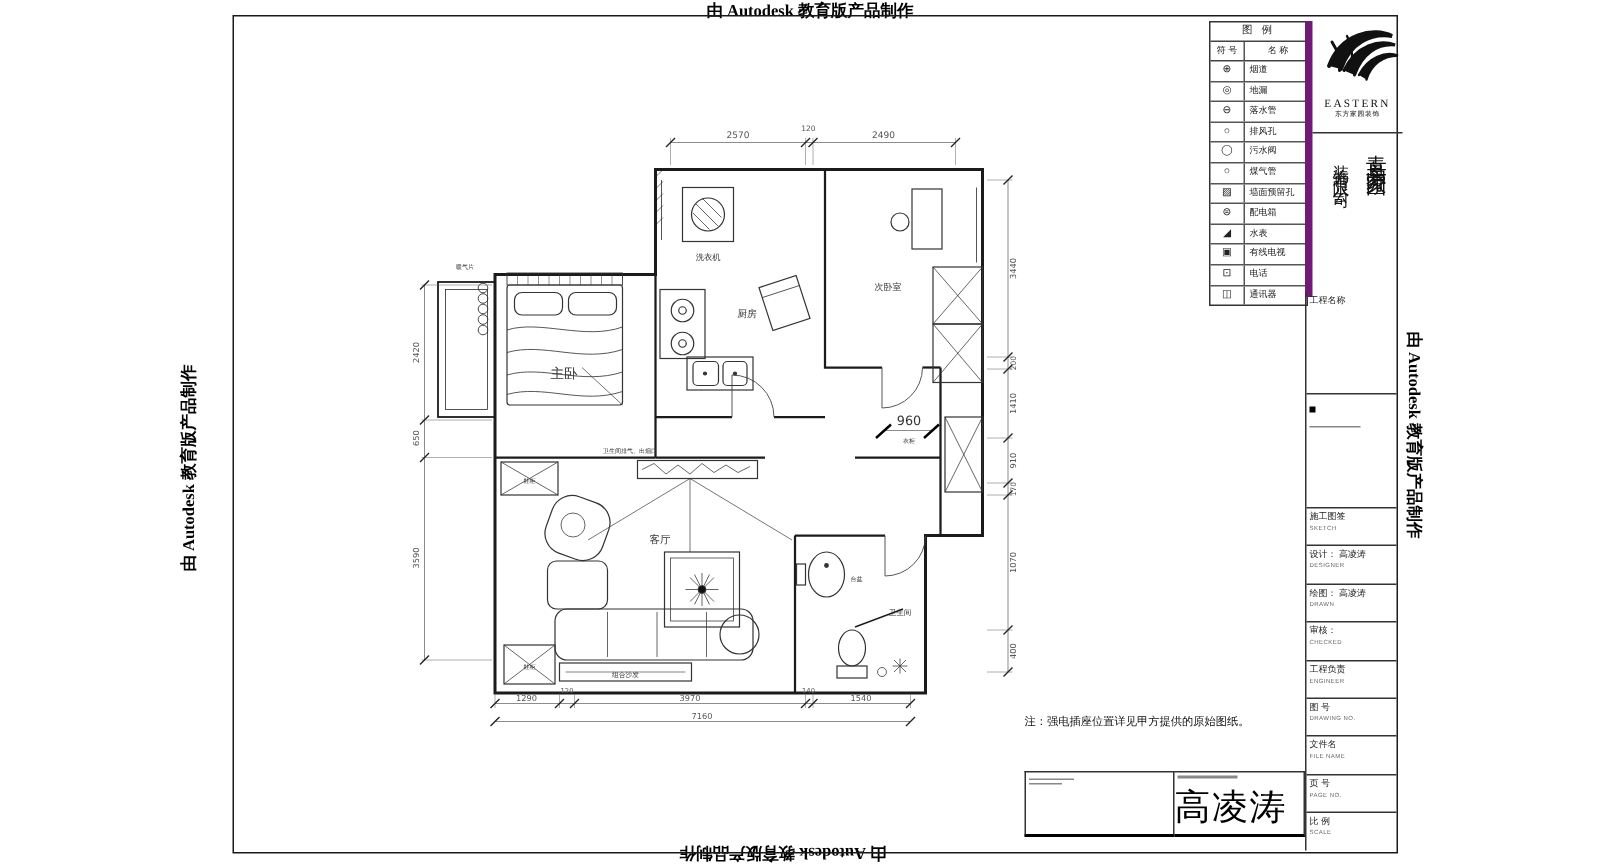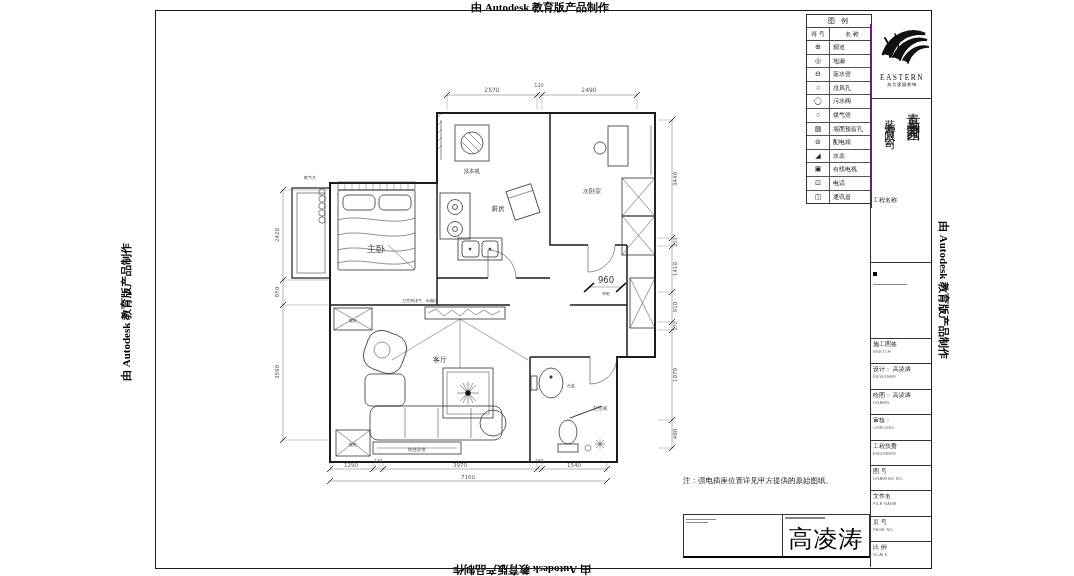--- a/index.html
+++ b/index.html
@@ -18,21 +18,21 @@
           background:#fff;font-size:6.5px;color:#222}
   .lg-head{height:12px;line-height:12px;text-align:center;font-size:7px;border-bottom:.6px solid #444;letter-spacing:2px}
   .lg-sub{display:flex;height:12px;line-height:12px;border-bottom:.6px solid #444}
   .lg-sub span{text-align:center;font-size:6px}
   .lg-row{display:flex;height:12.6px;line-height:12.6px;border-bottom:.6px solid #555}
   .lg-row:last-child{border-bottom:none}
   .lg-sym{width:22px;text-align:center;border-right:.6px solid #555;font-size:7px;color:#222}
   .lg-sub .lg-sym{font-size:6px}
   .lg-name{flex:1;text-align:left;padding-left:3px;font-size:6px;white-space:nowrap;overflow:hidden}
   
-  #brand{position:absolute;left:870px;top:24px;width:60px;height:184px;border-left:2px solid #701a75}
+  #brand{position:absolute;left:870px;top:14px;width:60px;height:184px;border-left:5px solid #701a75}
   #logo-area{height:74px;border-bottom:1px solid #333;text-align:center;position:relative}
   #logo-en{font-size:7.5px;letter-spacing:1.5px;color:#111;margin-top:1px;font-family:"Liberation Serif",serif}
   #logo-sub{font-size:4.5px;color:#111;letter-spacing:.5px}
   #company{height:108px;display:flex;justify-content:center;gap:7px;padding-top:3px}
   .vcol{writing-mode:vertical-rl;text-orientation:upright;font-family:"Liberation Serif",serif;color:#111}
   #company-right{font-size:14px;letter-spacing:3px}
   #company-left{font-size:11px;letter-spacing:4px;margin-top:8px}
   #fields{position:absolute;left:870px;top:195px;width:60px;height:372px;border-left:1px solid #333}
   .fld{border-top:.8px solid #333;padding:1px 2px;box-sizing:border-box;overflow:hidden}
   .fld-label{font-size:6px;color:#222;white-space:nowrap}
@@ -41,21 +41,21 @@
   #fld-logo{height:76px;position:relative}
   .microbar{height:1.5px;background:#888;margin-top:1.5px}
   .sq{display:inline-block;width:4px;height:4px;background:#000;vertical-align:middle}
   .fld-row{height:25.4px}
   
   #note{position:absolute;left:683px;top:476px;font-size:7.5px;color:#111;white-space:nowrap}
   #sign-left-box{position:absolute;left:683px;top:514px;width:100px;height:44px;
                  border:1px solid #333;border-bottom:2.5px solid #000;box-sizing:border-box;padding:2px}
   #sign-right-box{position:absolute;left:783px;top:514px;width:87px;height:44px;
                   border:1px solid #333;border-left:none;border-bottom:2.5px solid #000;
-                  box-sizing:border-box;text-align:center;padding-top:1px}
+                  box-sizing:border-box;padding-top:1px}
   #signature{font-family:"Liberation Serif",serif;font-size:24px;color:#000;line-height:40px;letter-spacing:1px}
   svg text{font-family:"DejaVu Sans",sans-serif;fill:#333}
   .dim{fill:#555}
 </style>
 </head>
 <body>
 
 <div class="wm" id="wm-top">由 Autodesk 教育版产品制作</div>
 <div class="wm" id="wm-bottom">由 Autodesk 教育版产品制作</div>
 <div class="wm" id="wm-left">由 Autodesk 教育版产品制作</div>

